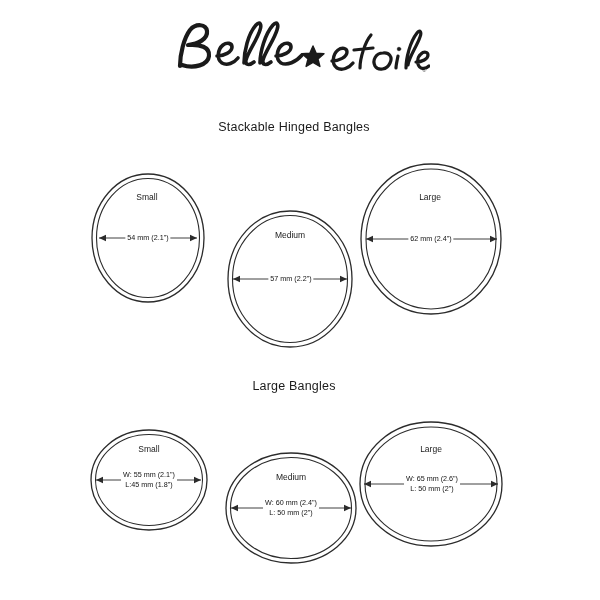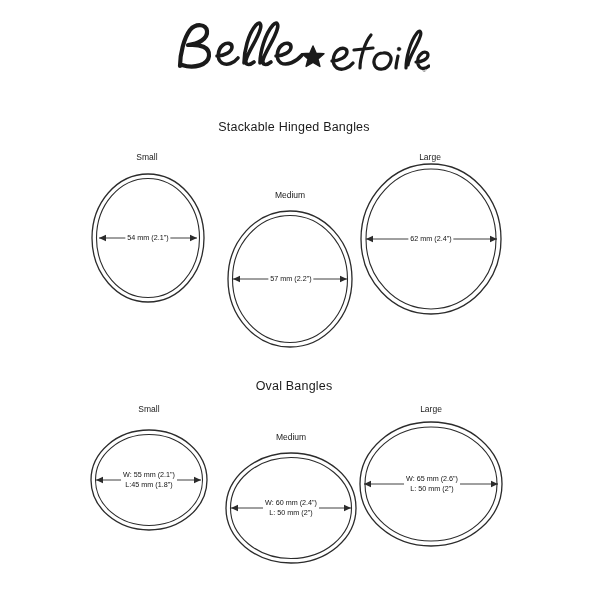--- a/index.html
+++ b/index.html
@@ -48,20 +48,21 @@
   #title-oval   { top: 379px; }
 
   
   .size-label {
     position: absolute;
     font-size: 8.5px;
     color: #1b1b1b;
     text-align: left;
     white-space: nowrap;
     transform: translateX(-50%);
+    margin-top: 40px;
   }
 
   
   .ring {
     position: absolute;
   }
   .ring svg { display: block; overflow: visible; }
 
   
   .dim-text {
@@ -152,21 +153,21 @@
       <ellipse cx="73" cy="79" rx="65" ry="70" fill="none" stroke="#2b2b2b" stroke-width="1.1"></ellipse>
       <line x1="8" y1="79" x2="139" y2="79" stroke="#2b2b2b" stroke-width="0.9"></line>
       <path d="M8 79 l7 -3.2 v6.4 z" fill="#2b2b2b"></path>
       <path d="M139 79 l-7 -3.2 v6.4 z" fill="#2b2b2b"></path>
     </svg>
   </div>
   <div class="dim-text" style="left:431px; top:239px;">
     <div>62 mm (2.4")</div>
   </div>
 
-  <div class="section-title" id="title-oval">Oval Bangles</div>
+  <div class="section-title" id="title-oval">Large Bangles</div>
 
   <div class="size-label" style="left:149px; top:404px;">Small</div>
   <div class="ring" style="left:88px; top:424px;">
     <svg width="124" height="112" viewBox="0 0 124 112">
       <ellipse cx="61" cy="56" rx="58" ry="50" fill="none" stroke="#2b2b2b" stroke-width="1.3"></ellipse>
       <ellipse cx="61" cy="56" rx="53.5" ry="45.5" fill="none" stroke="#2b2b2b" stroke-width="1.1"></ellipse>
       <line x1="8" y1="56" x2="113" y2="56" stroke="#2b2b2b" stroke-width="0.9"></line>
       <path d="M8 56 l7 -3.2 v6.4 z" fill="#2b2b2b"></path>
       <path d="M113 56 l-7 -3.2 v6.4 z" fill="#2b2b2b"></path>
     </svg>

